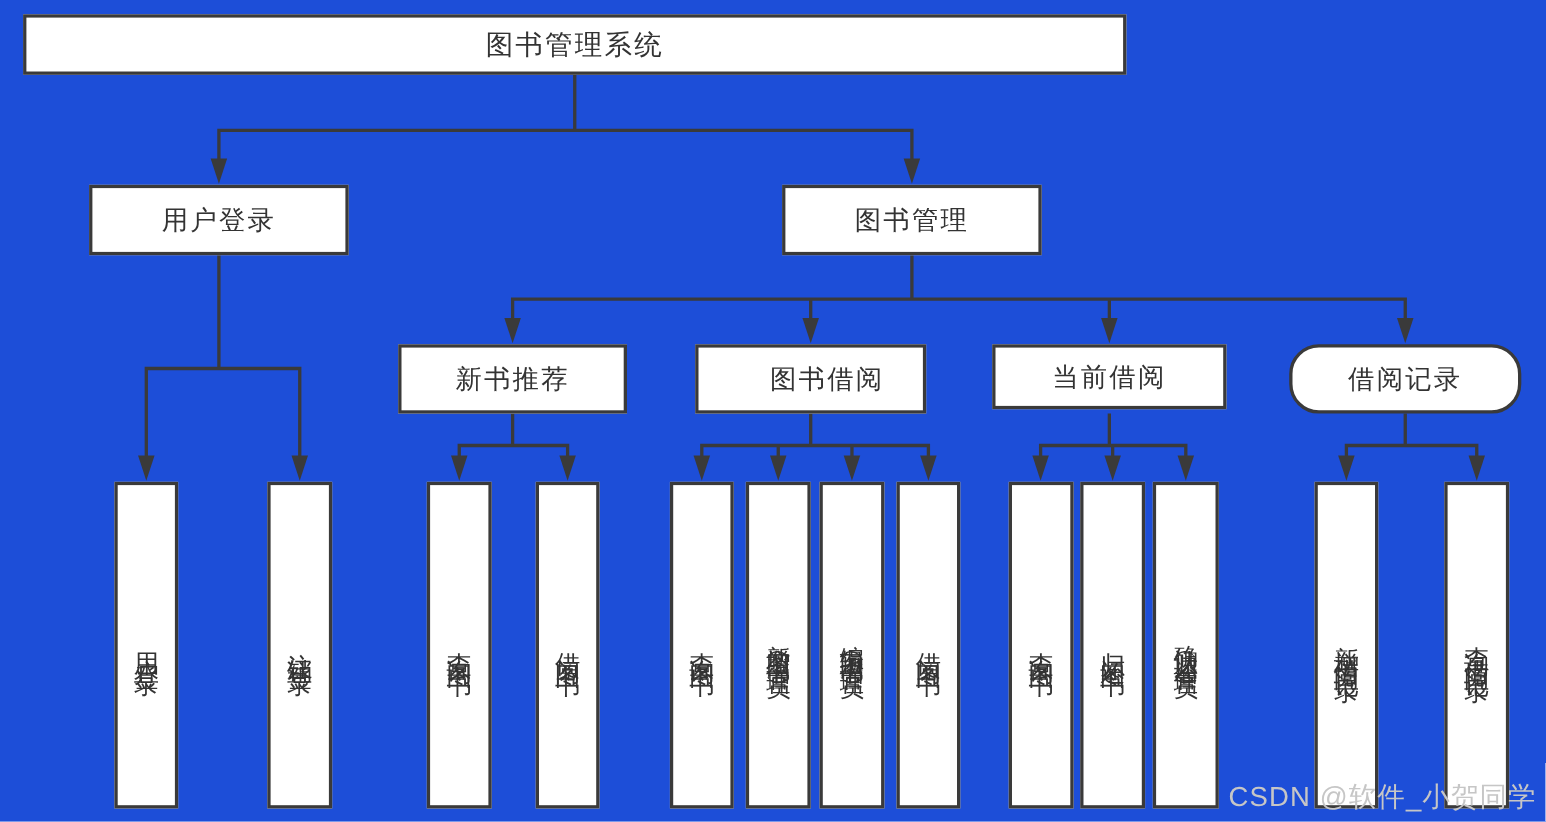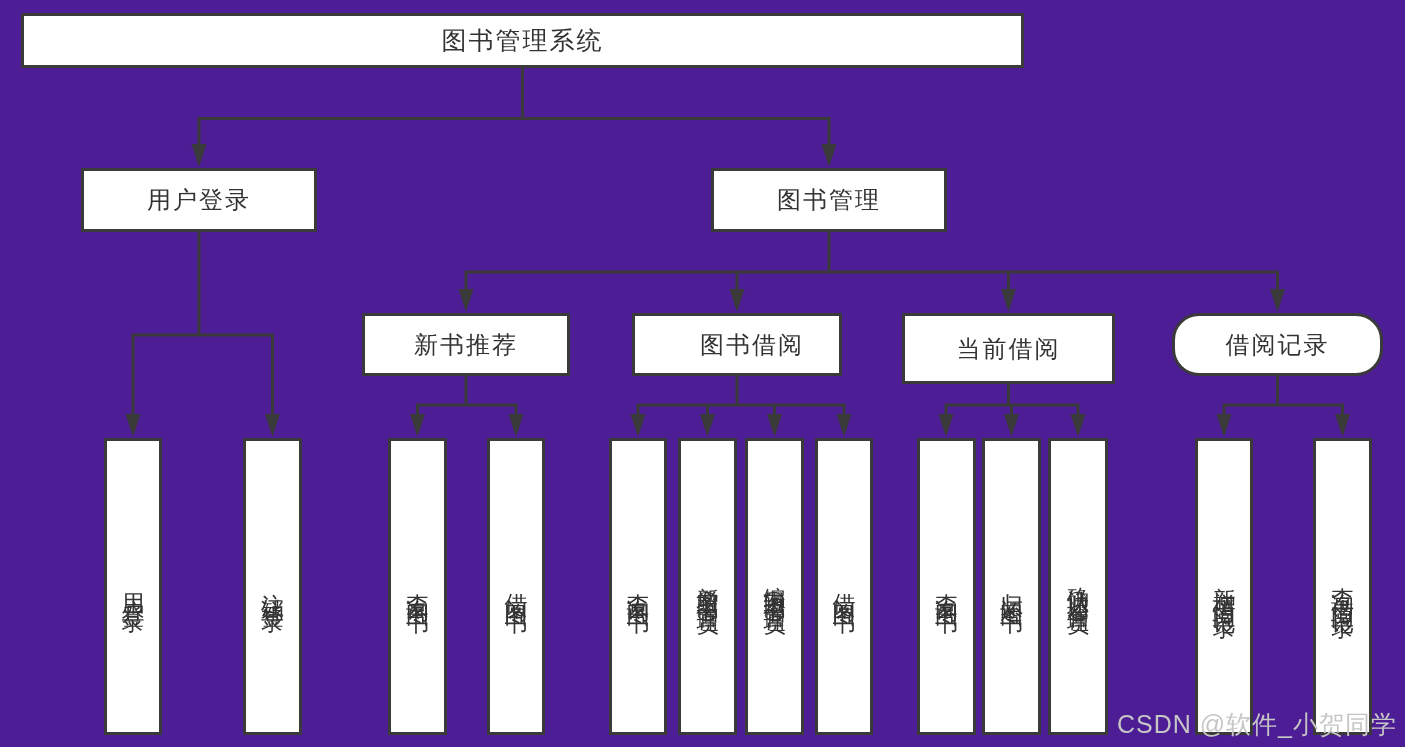--- a/index.html
+++ b/index.html
@@ -1,20 +1,20 @@
 <!DOCTYPE html>
 <html><head>
 <meta charset="utf-8">
 <style>
   html,body{margin:0;padding:0;background:#ffffff;}
   #stage{
     position:relative;
     width:1405px;
     height:747px;
-    background:#4c1d95;
+    background:#1d4ed8;
     font-family:"Liberation Sans","DejaVu Sans",sans-serif;
     overflow:hidden;
   }
   #wires{position:absolute;left:0;top:0;width:1405px;height:747px;z-index:1;}
   .box{
     position:absolute;
     box-sizing:border-box;
     border:3px solid #3a3a3a;
     background:#ffffff;
     display:flex;
@@ -24,21 +24,21 @@
     color:#333333;
   }
   .box .lbl{white-space:nowrap;}
   .box-h .lbl{font-size:24px;letter-spacing:2px;}
   .b-root{left:21px;top:13px;width:1003px;height:55px;}
   .b-root .lbl{font-size:25px;}
   .b-user-login{left:81px;top:168px;width:236px;height:64px;}
   .b-book-mgmt{left:711px;top:168px;width:236px;height:64px;}
   .b-rec{left:362px;top:313px;width:208px;height:63px;}
   .b-borrow{left:632px;top:313px;width:210px;height:63px;padding-left:30px;}
-  .b-current{left:902px;top:313px;width:213px;height:71px;}
+  .b-current{left:902px;top:313px;width:213px;height:59px;}
   .b-records{left:1172px;top:313px;width:211px;height:63px;border-radius:27px;}
   .box-v{top:438px;height:297px;}
   .box-v .lbl{
     writing-mode:vertical-rl;
     font-size:23px;
     letter-spacing:6px;
     line-height:1;
     white-space:nowrap;
   }
   .lbl-long{letter-spacing:4px !important;font-size:22px !important;}

